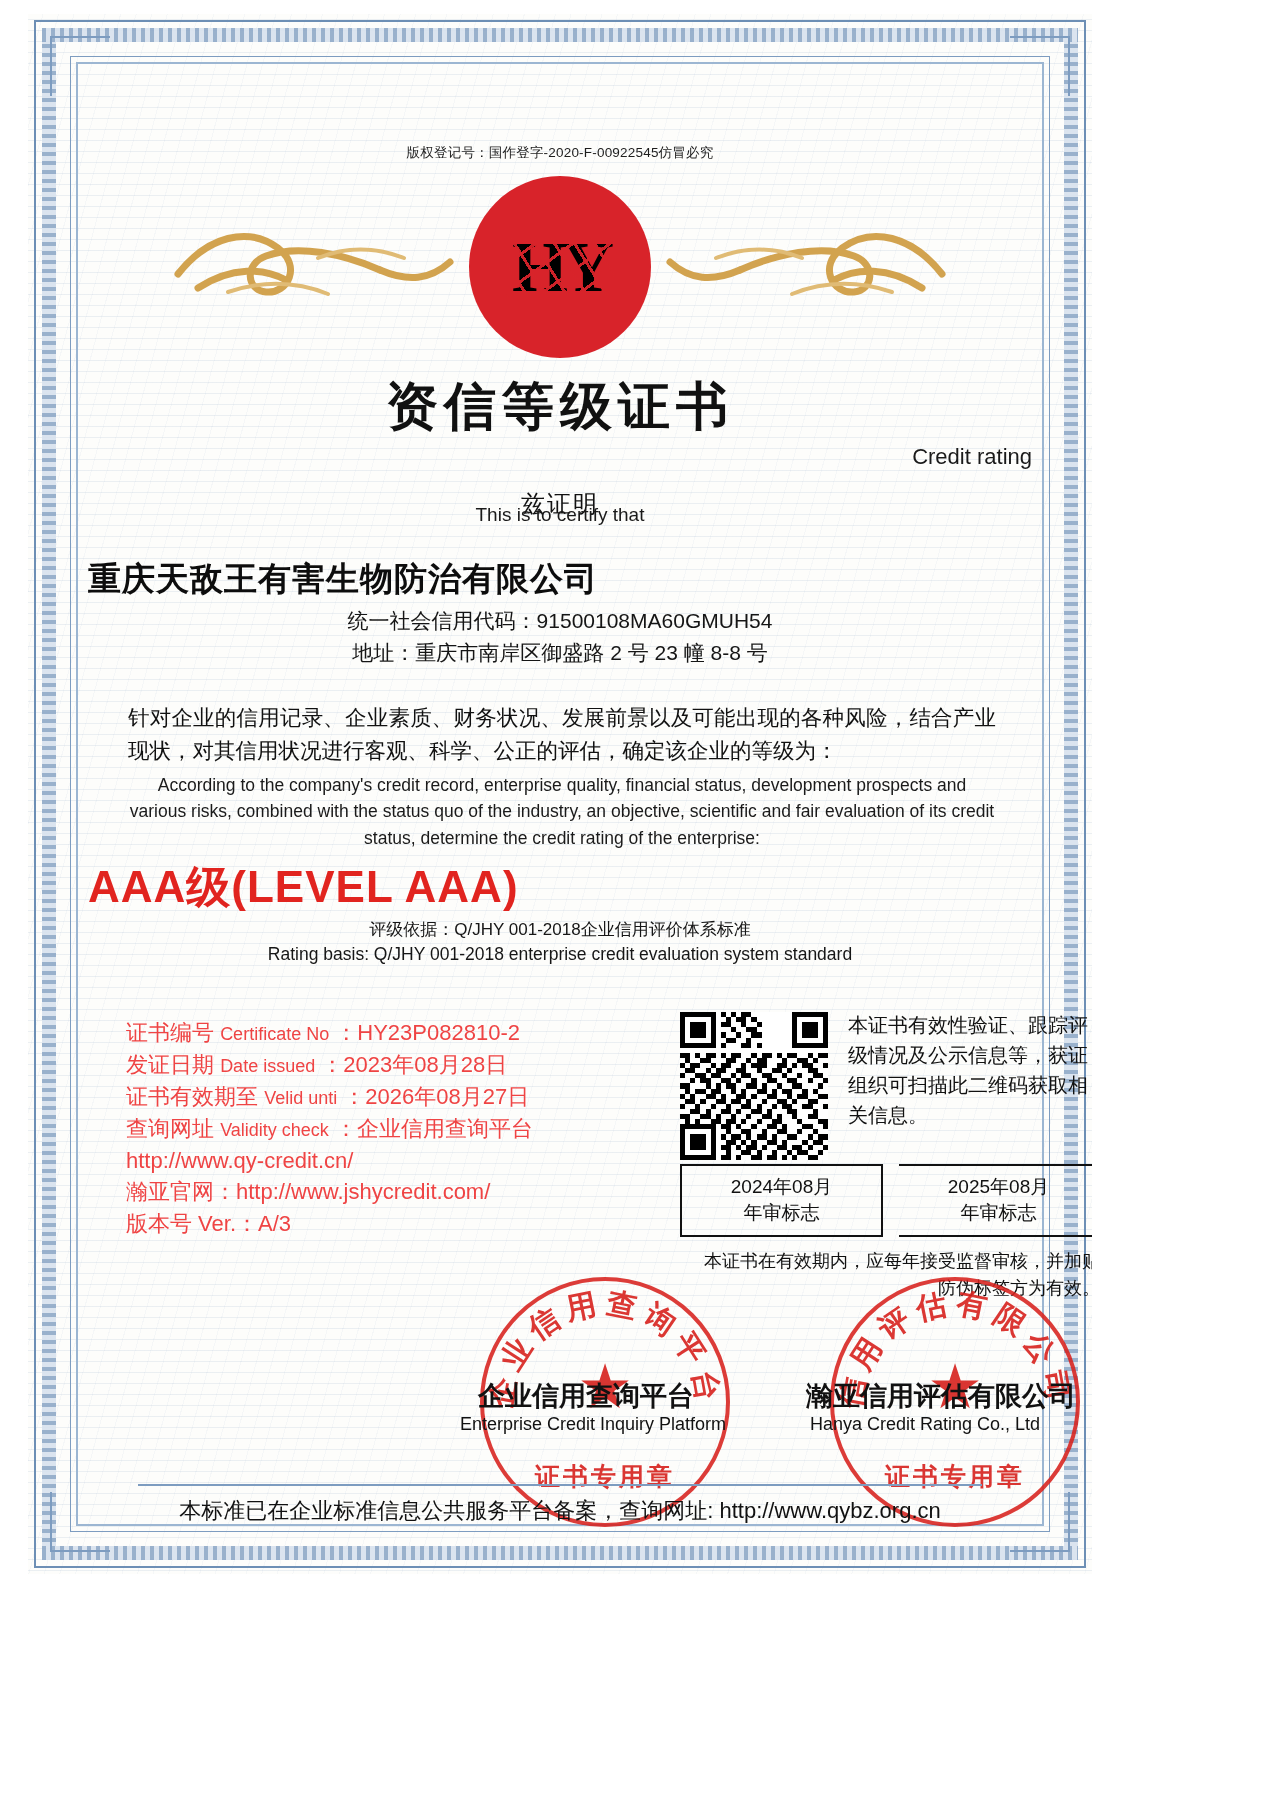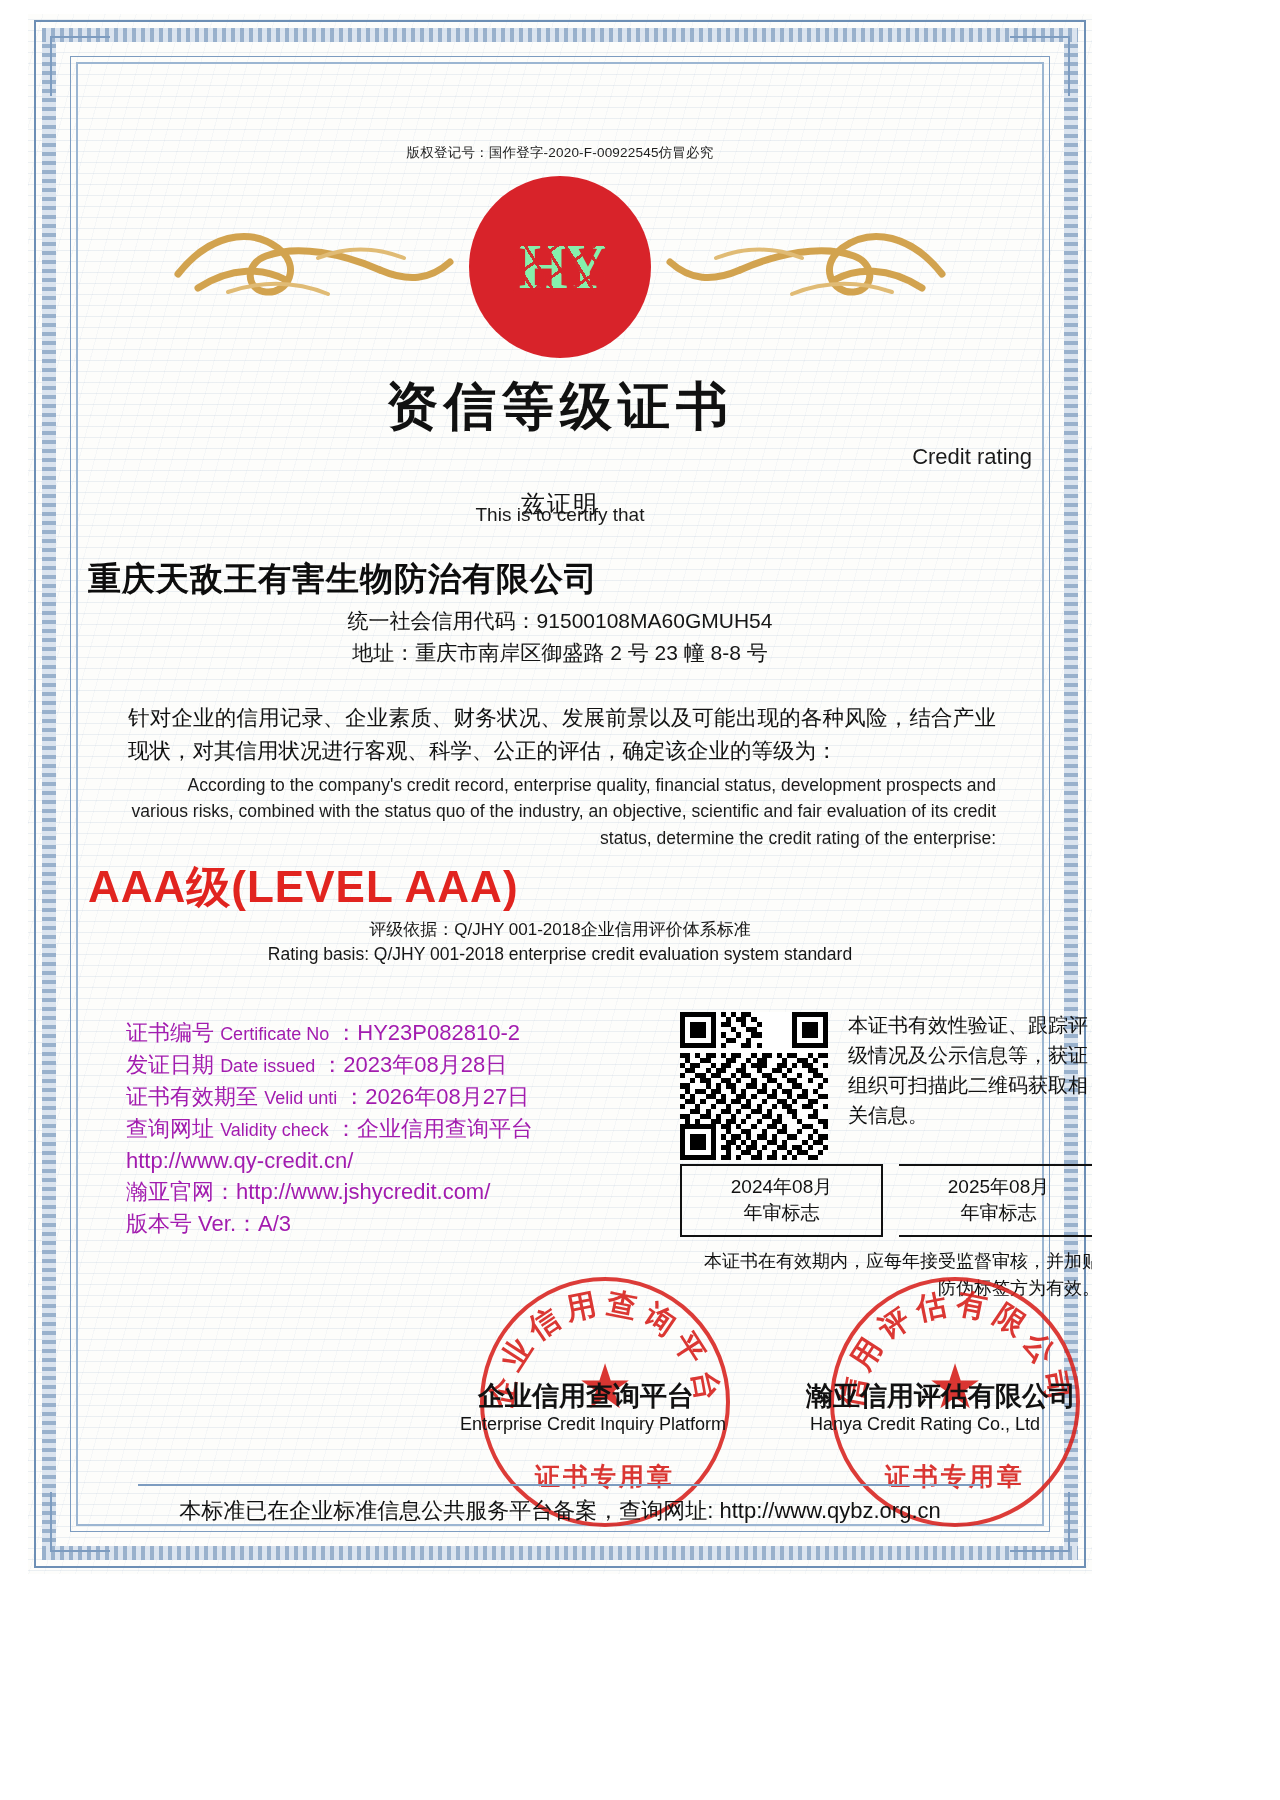--- a/index.html
+++ b/index.html
@@ -135,23 +135,23 @@
     top: 8px;
     width: 182px;
     height: 182px;
     border-radius: 50%;
     background: #d8232a;
     display: flex;
     align-items: center;
     justify-content: center;
   }
   .logo .mark {
-    font-size: 63px;
+    font-size: 72px;
     font-weight: 700;
-    color: #86efac;
+    color: #000000;
     letter-spacing: -6px;
     font-family: "Liberation Serif", serif;
     line-height: 1;
     position: relative;
   }
   .logo .mark::after {
     content: "";
     position: absolute;
     left: -6px; right: -6px; top: 10%; bottom: 8%;
     background:
@@ -234,21 +234,21 @@
     color: #111;
     text-align: justify;
   }
   .body-en {
     position: absolute;
     top: 700px;
     left: 40px; right: 36px;
     font-size: 17.5px;
     line-height: 1.5;
     color: #1a1a1a;
-    text-align: right;
+    text-align: center;
   }
 
   .level {
     position: absolute;
     top: 786px;
     left: 0; right: 0;
     text-align: left;
     font-size: 44px;
     font-weight: 700;
     color: #e1241f;
@@ -271,21 +271,21 @@
     color: #161616;
   }
 
   
   .details {
     position: absolute;
     top: 945px;
     left: 38px;
     width: 520px;
     font-size: 22px;
-    color: #a21caf;
+    color: #ef4444;
     line-height: 1.45;
   }
   .details .row { white-space: nowrap; }
   .details .lbl-en { font-size: 18px; }
 
   
   .qr {
     position: absolute;
     top: 940px;
     left: 592px;

